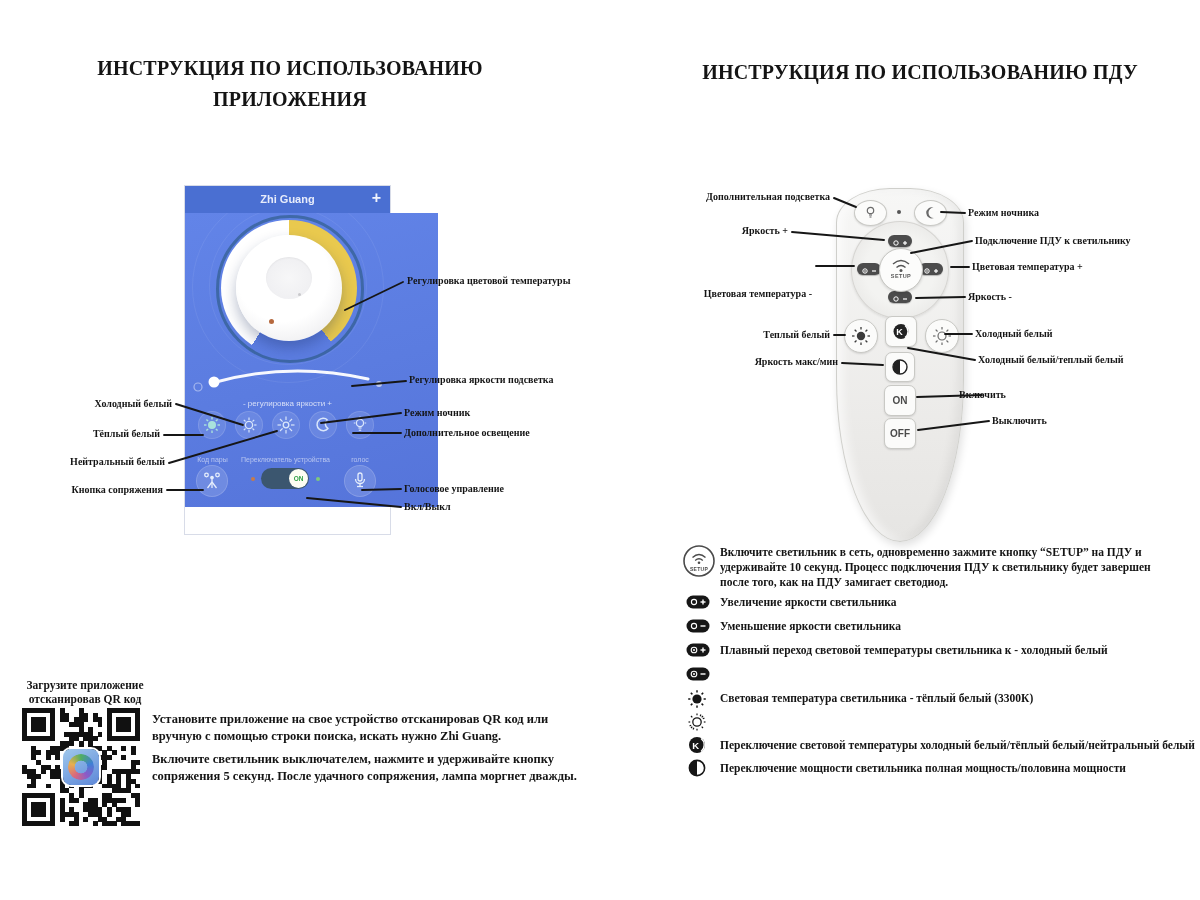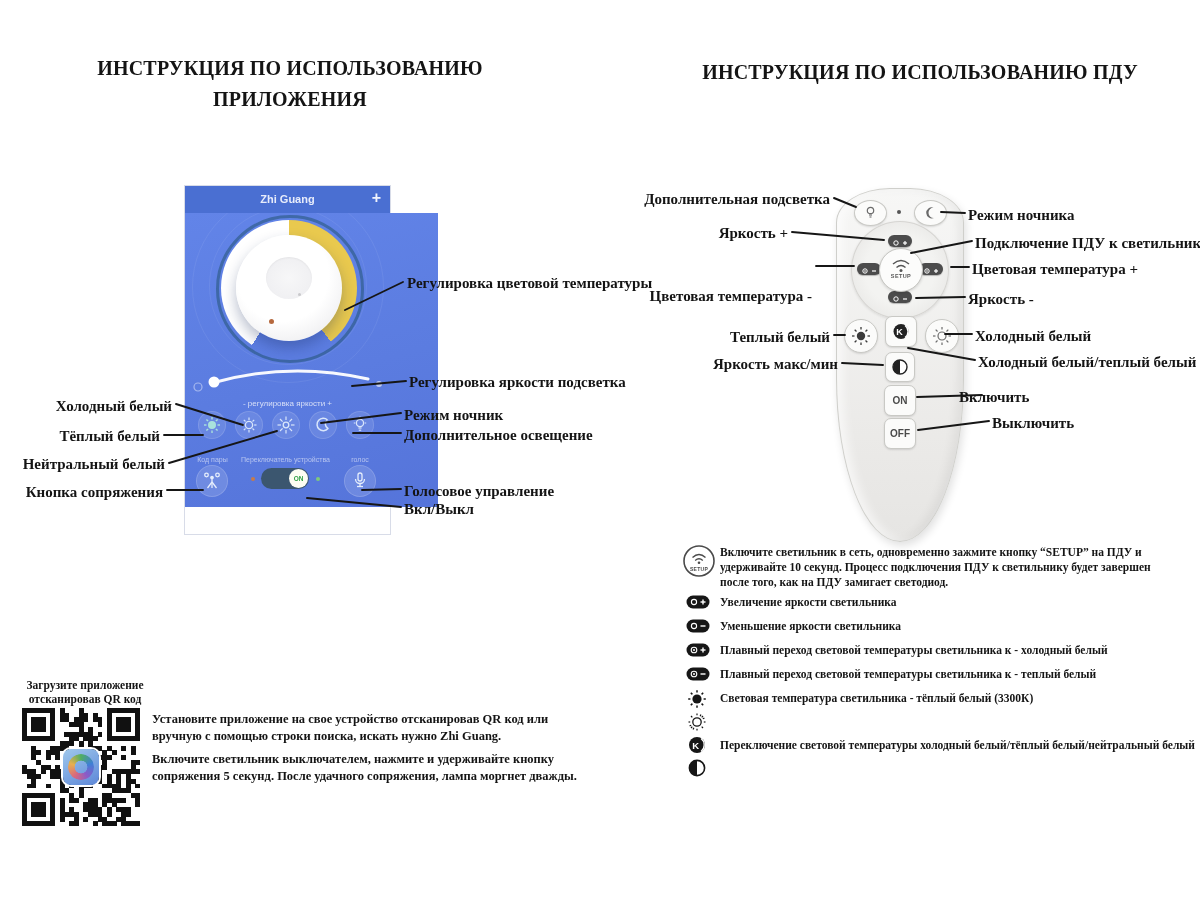--- a/index.html
+++ b/index.html
@@ -1,20 +1,20 @@
 <!DOCTYPE html>
 <html><head>
 <meta charset="utf-8">
 <style>
   html,body{margin:0;padding:0;background:#fff;}
   #page{position:relative;width:1200px;height:900px;background:#ffffff;overflow:hidden;
         font-family:"Liberation Serif",serif;color:#141414;}
   .abs{position:absolute;}
   .title{font-weight:bold;font-size:20px;text-align:center;line-height:1.55;letter-spacing:.2px;}
-  .callout{font-weight:bold;font-size:15px;white-space:nowrap;}
+  .callout{font-weight:bold;font-size:10px;white-space:nowrap;}
   .callout.r{text-align:right;}
   .para{font-weight:bold;font-size:12.5px;line-height:1.33;}
   .legend-text{font-weight:bold;font-size:11.5px;line-height:1.3;}
   .nowrap{white-space:nowrap;}
   svg.overlay{position:absolute;left:0;top:0;pointer-events:none;}
 
   
   #phone{left:185px;top:186px;width:205px;height:348px;box-shadow:0 0 0 1px #d8dce8;
          font-family:"Liberation Sans",sans-serif;}
   #phone-header{position:absolute;left:0;top:0;width:100%;height:27px;background:#4a6fd2;}
@@ -686,21 +686,20 @@
   <div class="abs legend-text nowrap" style="left:720px;top:643px;">Плавный переход световой температуры светильника к - холодный белый</div>
 
   <div class="abs legend-icon" style="left:686px;top:667px;">
     <svg width="24" height="14" viewBox="0 0 24 14">
         <rect x="0.5" y="0.5" width="23" height="13" rx="6.5" fill="#161616"></rect>
       <circle cx="8" cy="7" r="2.8" fill="none" stroke="#fff" stroke-width="1.1"></circle>
         <circle cx="8" cy="7" r="1" fill="#fff"></circle>
       <line x1="14.5" y1="7" x2="19.5" y2="7" stroke="#fff" stroke-width="1.4"></line>
       </svg>
   </div>
-  <div class="abs legend-text nowrap" style="left:720px;top:667px;">Плавный переход световой температуры светильника к - теплый белый</div>
 
   <div class="abs legend-icon" style="left:687px;top:689px;">
     <svg width="20" height="20" viewBox="0 0 20 20">
       <circle cx="10" cy="10" r="4.6" fill="#161616"></circle>
       <g stroke="#161616" stroke-width="1.5">
           <line x1="10" y1="1.2" x2="10" y2="3.4"></line>
           <line x1="10" y1="16.6" x2="10" y2="18.8"></line>
           <line x1="1.2" y1="10" x2="3.4" y2="10"></line>
           <line x1="16.6" y1="10" x2="18.8" y2="10"></line>
           <line x1="3.8" y1="3.8" x2="5.4" y2="5.4"></line>
@@ -740,20 +739,21 @@
     </svg>
   </div>
   <div class="abs legend-text nowrap" style="left:720px;top:738px;">Переключение световой температуры холодный белый/тёплый белый/нейтральный белый</div>
 
   <div class="abs legend-icon" style="left:687px;top:758px;">
     <svg width="20" height="20" viewBox="0 0 20 20">
       <circle cx="10" cy="10" r="7.6" fill="#fff" stroke="#161616" stroke-width="1.6"></circle>
       <path d="M 10 2.4 A 7.6 7.6 0 0 0 10 17.6 Z" fill="#161616"></path>
     </svg>
   </div>
+  <div class="abs legend-text nowrap" style="left:720px;top:761px;">Переключение мощности светильника полная мощность/половина мощности</div>
 
   <svg class="overlay" width="1200" height="900">
     <g stroke="#161616" stroke-width="1.9" stroke-linecap="round">
       <line x1="345" y1="310" x2="403" y2="282"></line>
       <line x1="352" y1="386" x2="406" y2="381"></line>
       <line x1="321" y1="423" x2="401" y2="413"></line>
       <line x1="353" y1="433" x2="401" y2="433"></line>
       <line x1="176" y1="404" x2="243" y2="425"></line>
       <line x1="164" y1="435" x2="203" y2="435"></line>
       <line x1="169" y1="463" x2="277" y2="431"></line>

